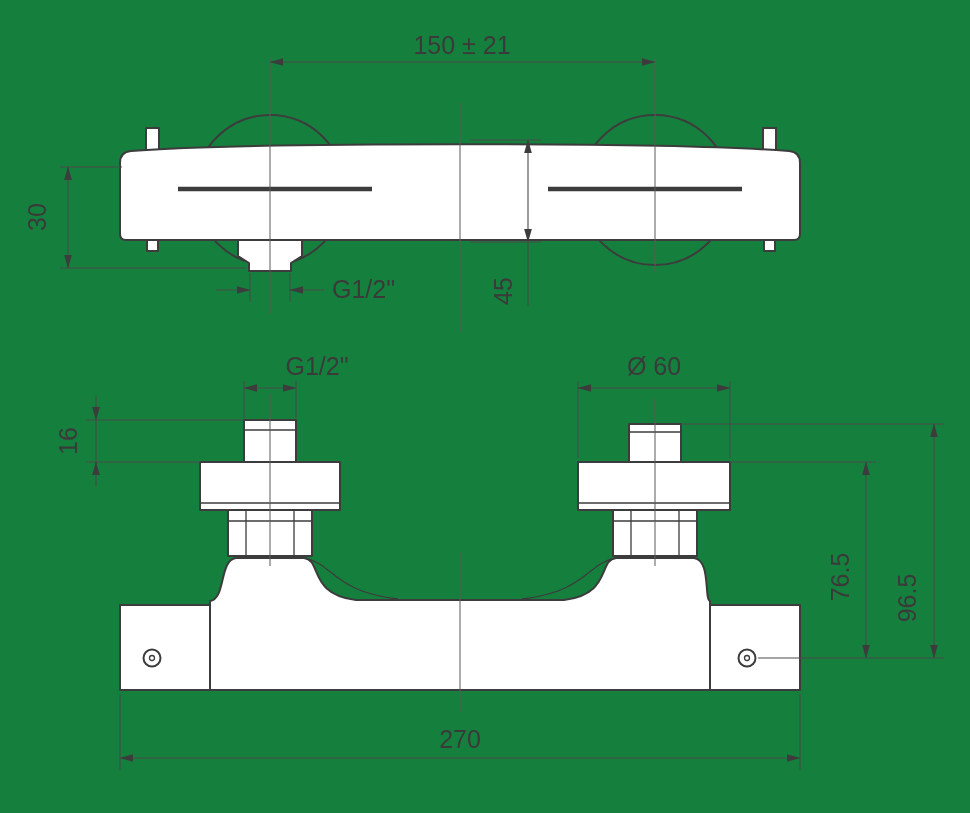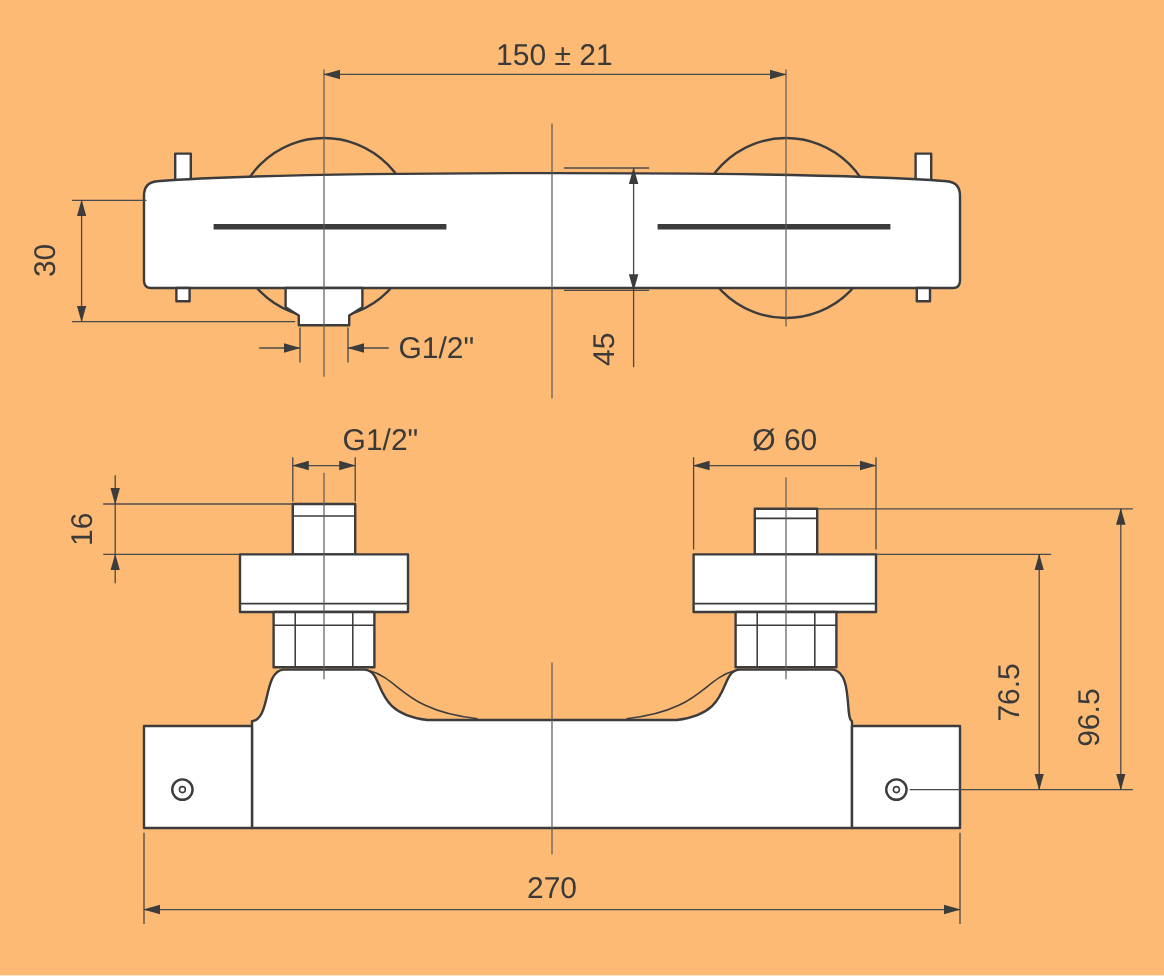--- a/index.html
+++ b/index.html
@@ -1,16 +1,16 @@
 <!DOCTYPE html>
 <html><head>
 <meta charset="utf-8">
 <style>
   html,body{margin:0;padding:0;background:#ffffff;}
-  .stage{width:970px;height:813px;position:relative;background:#fdba74;overflow:hidden;}
+  .stage{width:970px;height:813px;position:relative;background:#15803d;overflow:hidden;}
   svg{display:block;}
   .obj{fill:#ffffff;stroke:#3c3c3c;stroke-width:2;stroke-linejoin:round;stroke-linecap:round;}
   .objn{fill:none;stroke:#3c3c3c;stroke-width:2;stroke-linejoin:round;stroke-linecap:round;}
   .detail{fill:none;stroke:#3c3c3c;stroke-width:1.3;}
   .thick{fill:none;stroke:#3c3c3c;stroke-width:4.5;stroke-linecap:butt;}
   .cl{fill:none;stroke:#5b5b5b;stroke-width:1;}
   .dim{fill:none;stroke:#4a4a4a;stroke-width:1.1;}
   text{font-family:"Liberation Sans", sans-serif;font-size:25px;fill:#3a3a3a;}
 </style>
 </head>

